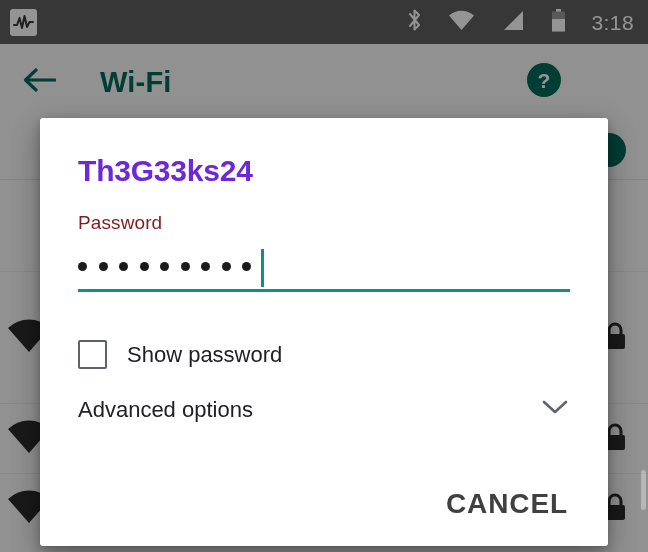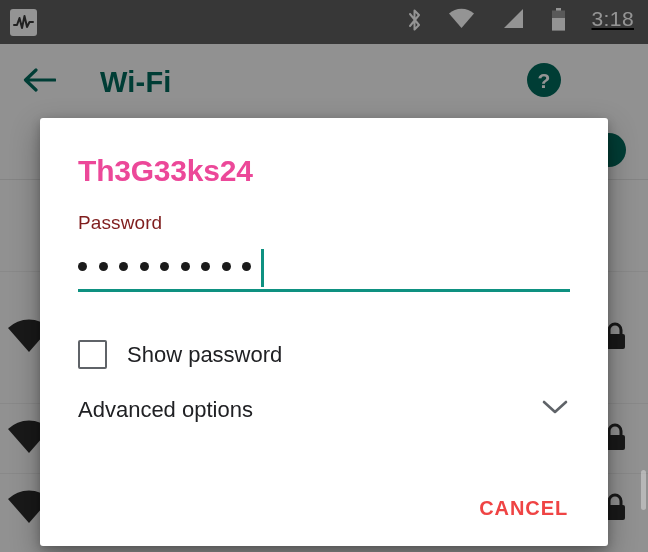--- a/index.html
+++ b/index.html
@@ -16,21 +16,21 @@
 
   
   .statusbar {
     position:absolute; top:0; left:0; width:648px; height:44px;
     background:#5f5f5f;
     display:flex; align-items:center;
     padding:0 14px 0 10px;
     z-index:5;
   }
   .status-left { display:flex; align-items:center; gap:8px; }
-  .status-right { margin-left:auto; display:flex; gap:26px;text-decoration:underline; }
+  .status-right { margin-left:auto; display:flex; align-items:center; gap:26px; }
   .notif-icon {
     width:27px; height:27px; background:#ffffff; border-radius:3px;
     display:flex; align-items:center; justify-content:center;
   }
   .clock { color:#ffffff; font-size:21px; letter-spacing:.4px; line-height:1; }
 
   
   .appbar {
     position:absolute; top:44px; left:0; width:584px; height:76px;
     background:#fafafa;
@@ -70,21 +70,21 @@
   
   .dialog {
     position:absolute; left:40px; top:118px; width:568px; height:428px;
     background:#ffffff; border-radius:3px;
     box-shadow:0 11px 30px rgba(0,0,0,.32), 0 3px 10px rgba(0,0,0,.22);
     z-index:20;
     padding:0 38px;
     display:flex; flex-direction:column;
   }
   .dialog-title {
-    font-size:30px; font-weight:700; color:#ec4899;
+    font-size:30px; font-weight:700; color:#6d28d9;
     margin-top:36px; letter-spacing:-.2px;
   }
   .field-label {
     font-size:19px; color:#7f1d1d; margin-top:24px; letter-spacing:.1px;
   }
   .password-field {
     margin-top:14px; height:44px; position:relative;
     border-bottom:3px solid #0e9181;
     display:flex; align-items:center;
   }
@@ -105,21 +105,21 @@
   .advanced-row {
     margin-top:28px; display:flex; align-items:flex-start;
   }
   .advanced-label { font-size:22px; color:#202124; }
 
   .dialog-actions {
     margin-top:auto; margin-bottom:22px;
     display:flex; justify-content:flex-end; align-items:center; gap:34px;
   }
   .text-button {
-    color:#ef4444; font-size:20px; font-weight:700; letter-spacing:.9px;
+    color:#404040; font-size:28px; font-weight:700; letter-spacing:.9px;
     background:none; border:none; cursor:pointer;
     font-family:"Liberation Sans", sans-serif;
     padding:4px 2px;
   }
 
   
   .scroll-sliver {
     position:absolute; right:2px; top:470px; width:5px; height:40px;
     background:rgba(255,255,255,.35); border-radius:3px; z-index:21;
   }

